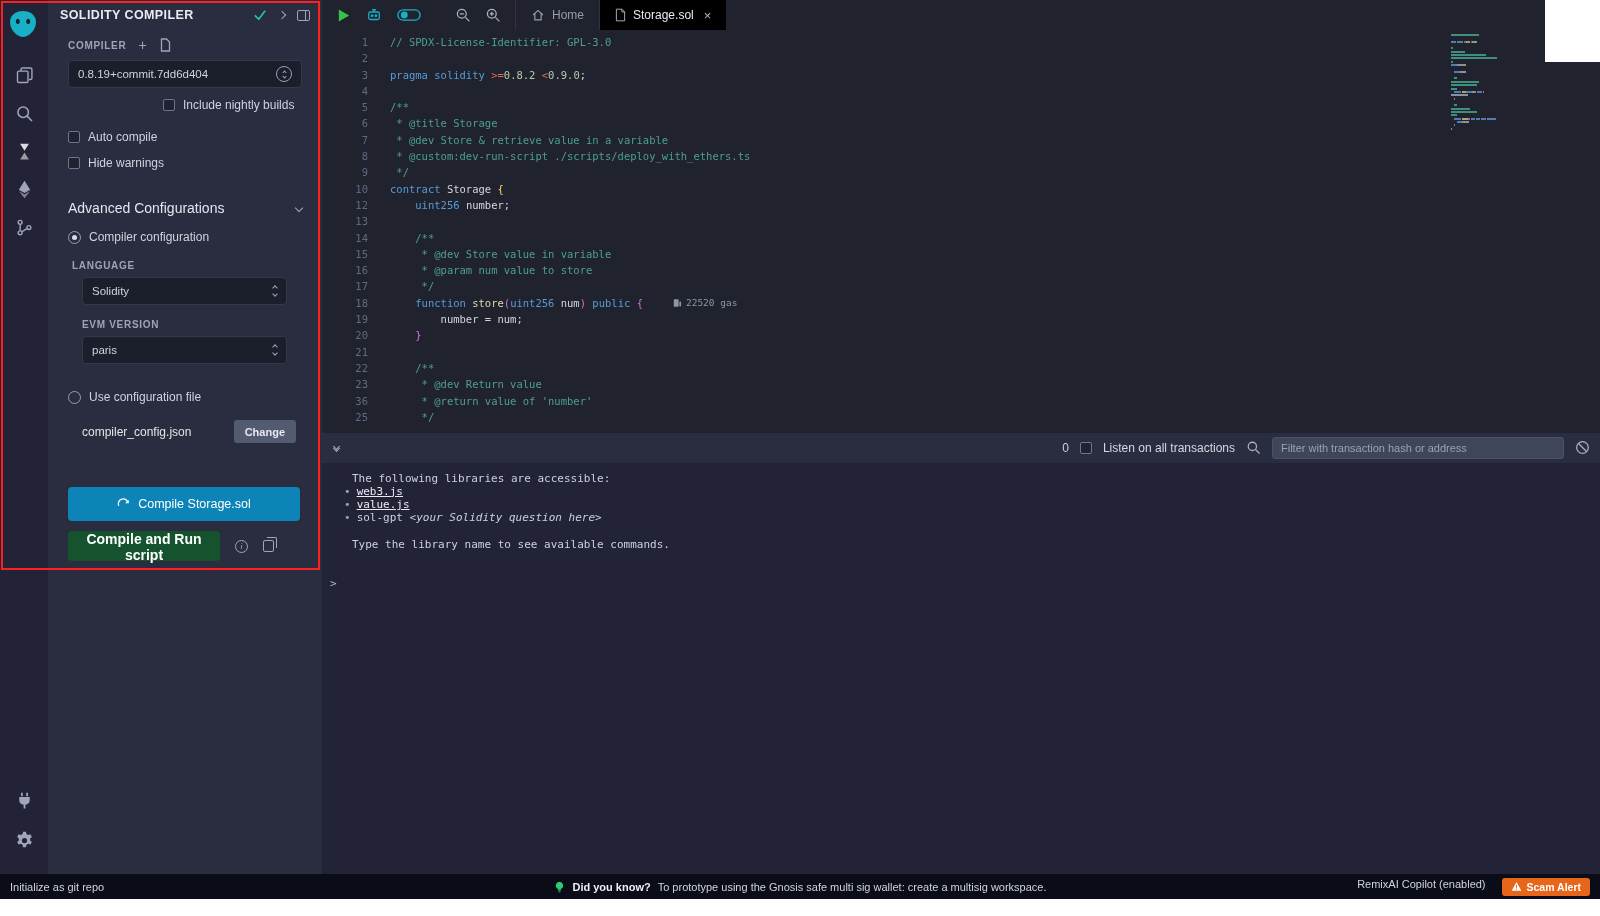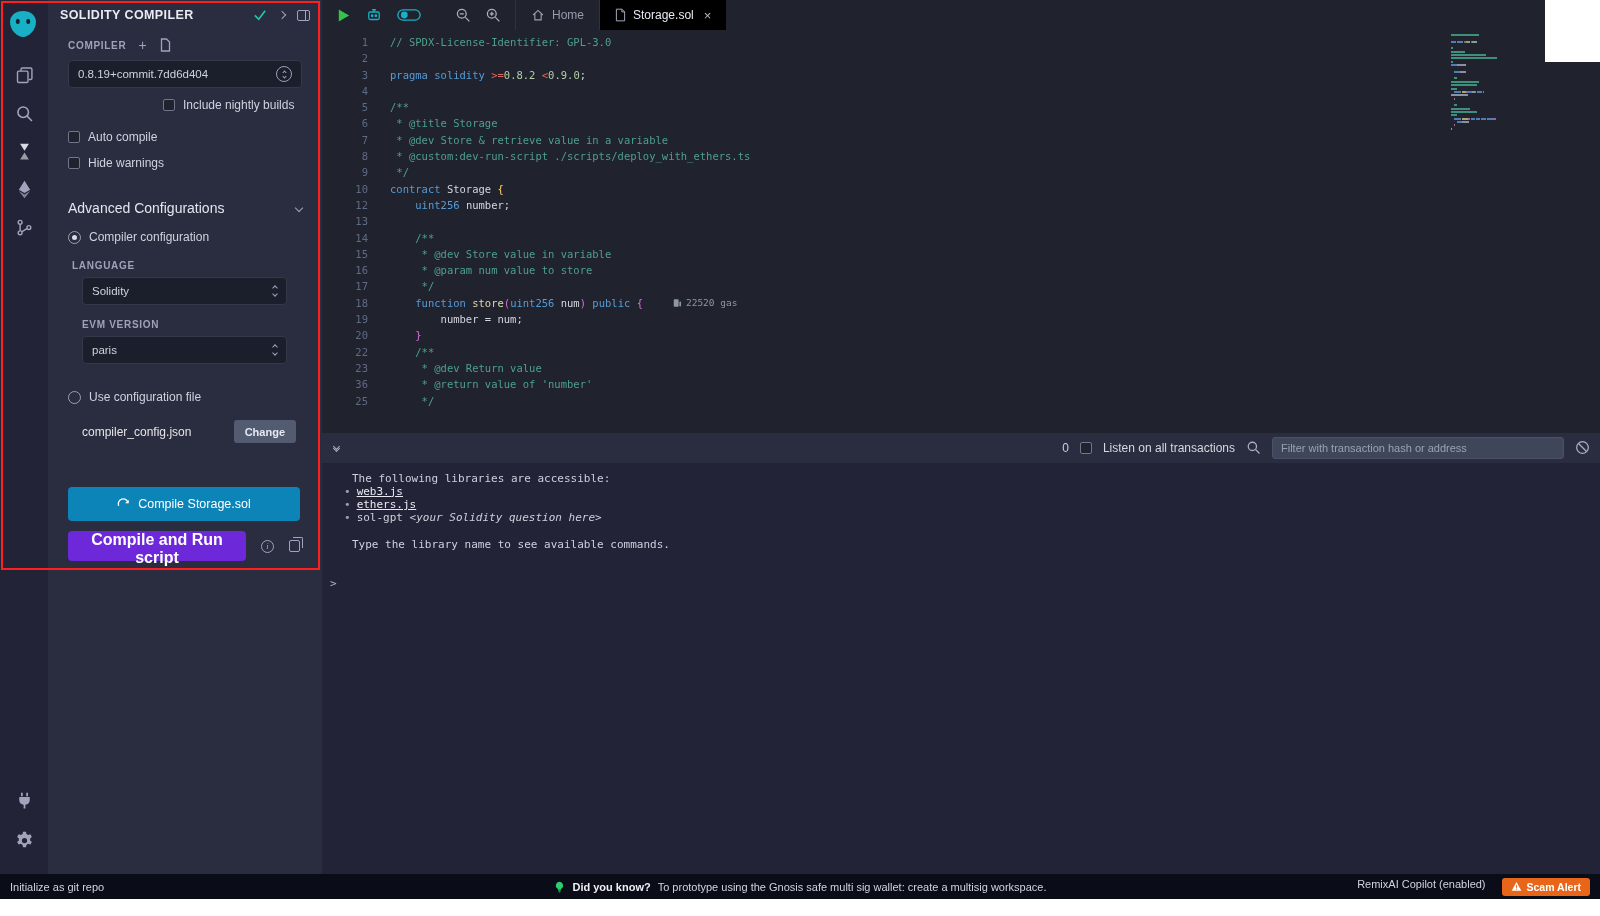--- a/index.html
+++ b/index.html
@@ -81,22 +81,22 @@
   .config-row { margin-top:16px; margin-left:14px; display:flex; align-items:center; }
   .config-file { color:#e5e5e5; font-size:12px; }
   .change-btn { margin-left:auto; margin-right:6px; background:#525b70; color:#e6e9f0;
     border:none; border-radius:3px; height:23px; padding:0 11px; font-size:11px;
     font-weight:bold; cursor:pointer; }
   .compile-btn { margin-top:44px; width:232px; height:34px; border:none; border-radius:4px;
     background:var(--primary-blue,#0d84b8); color:#fff; font-size:12.5px; display:flex;
     align-items:center; justify-content:center; gap:8px; cursor:pointer;
     font-family:"Liberation Sans",sans-serif; }
   .run-row { margin-top:10px; display:flex; align-items:center; gap:15px; }
-  .run-btn { width:178px; height:30px; border:none; border-radius:4px; background:#6d28d9;
-    color:#fff; font-size:16px; font-weight:bold; cursor:pointer;
+  .run-btn { width:152px; height:30px; border:none; border-radius:4px; background:#14532d;
+    color:#fff; font-size:14px; font-weight:bold; cursor:pointer;
     font-family:"Liberation Sans",sans-serif; }
   .info-icon { width:13px; height:13px; border:1.2px solid #a2a3bd; border-radius:50%;
     color:#a2a3bd; font-size:9px; display:flex; align-items:center; justify-content:center;
     font-style:italic; font-family:"Liberation Serif",serif; cursor:pointer; }
   .copy-icon { width:11px; height:12px; border:1.3px solid #a2a3bd; border-radius:2px;
     position:relative; cursor:pointer; }
   .copy-icon::after { content:""; position:absolute; left:3px; top:-4px; width:9px; height:10px;
     border-top:1.3px solid #a2a3bd; border-right:1.3px solid #a2a3bd; border-radius:0 2px 0 0; }
 
   
@@ -474,20 +474,24 @@
               </div>
               <div class="code-line">
                 <span class="gutter">19</span>
                 <span class="line-content"><span class="tk-p">        number = num;</span></span>
               </div>
               <div class="code-line">
                 <span class="gutter">20</span>
                 <span class="line-content"><span class="tk-p">    </span><span class="tk-b2">}</span></span>
               </div>
               <div class="code-line">
+                <span class="gutter">21</span>
+                <span class="line-content"></span>
+              </div>
+              <div class="code-line">
                 <span class="gutter">22</span>
                 <span class="line-content"><span class="tk-p">    </span><span class="tk-c">/**</span></span>
               </div>
               <div class="code-line">
                 <span class="gutter">23</span>
                 <span class="line-content"><span class="tk-c">     * @dev Return value</span></span>
               </div>
               <div class="code-line">
                 <span class="gutter">36</span>
                 <span class="line-content"><span class="tk-c">     * @return value of 'number'</span></span>
@@ -642,21 +646,21 @@
         <svg width="15" height="15" viewBox="0 0 18 18" fill="none" stroke="#aab0bf" stroke-width="1.5">
             <circle cx="9" cy="9" r="7"></circle>
             <path d="M4.2 4.2l9.6 9.6"></path>
           </svg>
       </div>
 
       <div class="terminal">
         <div id="terminal-lines">
             <div class="t-line">The following libraries are accessible:</div>
             <div class="t-line t-bullet"><span class="bullet">•</span><span class="t-link">web3.js</span></div>
-            <div class="t-line t-bullet"><span class="bullet">•</span><span class="t-link">ethers.js</span></div>
+            <div class="t-line t-bullet"><span class="bullet">•</span><span class="t-link">value.js</span></div>
             <div class="t-line t-bullet"><span class="bullet">•</span><span>sol-gpt </span><span class="t-italic">&lt;your Solidity question here&gt;</span></div>
             <div class="t-blank"></div>
             <div class="t-line">Type the library name to see available commands.</div>
             <div class="t-blank"></div>
             <div class="t-prompt">&gt;</div>
           </div>
       </div>
     </section>
   </div>
 

